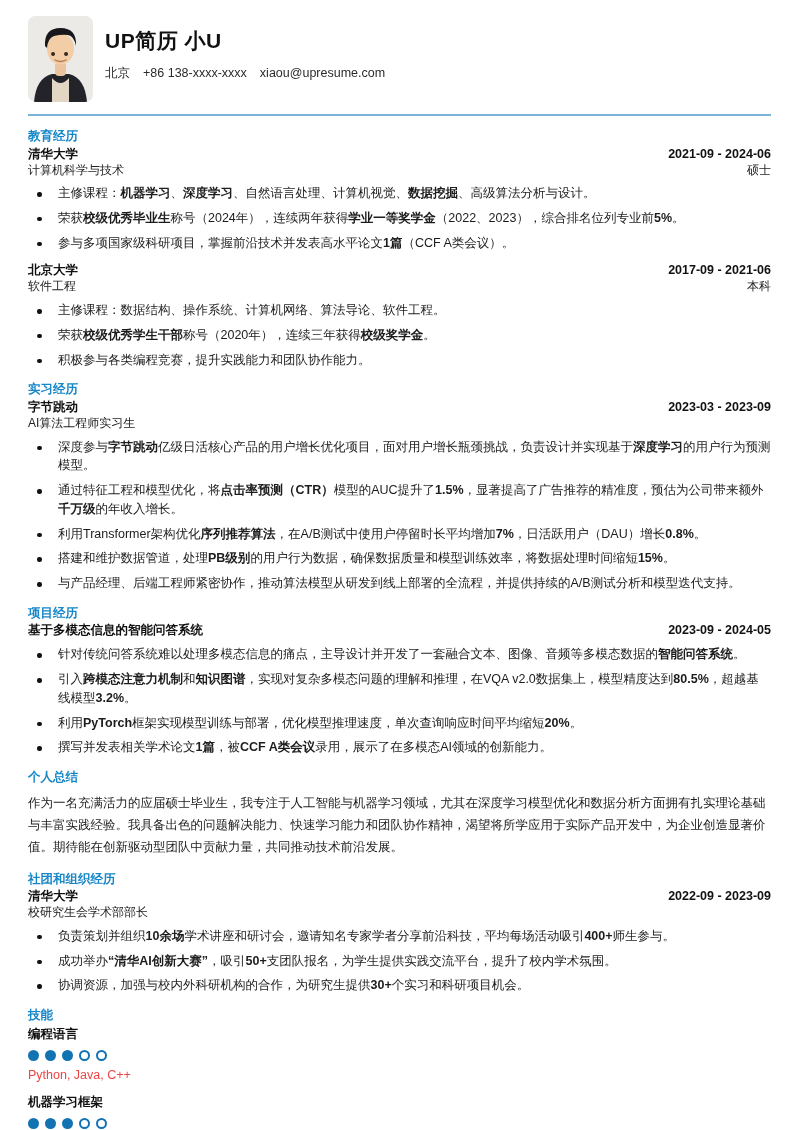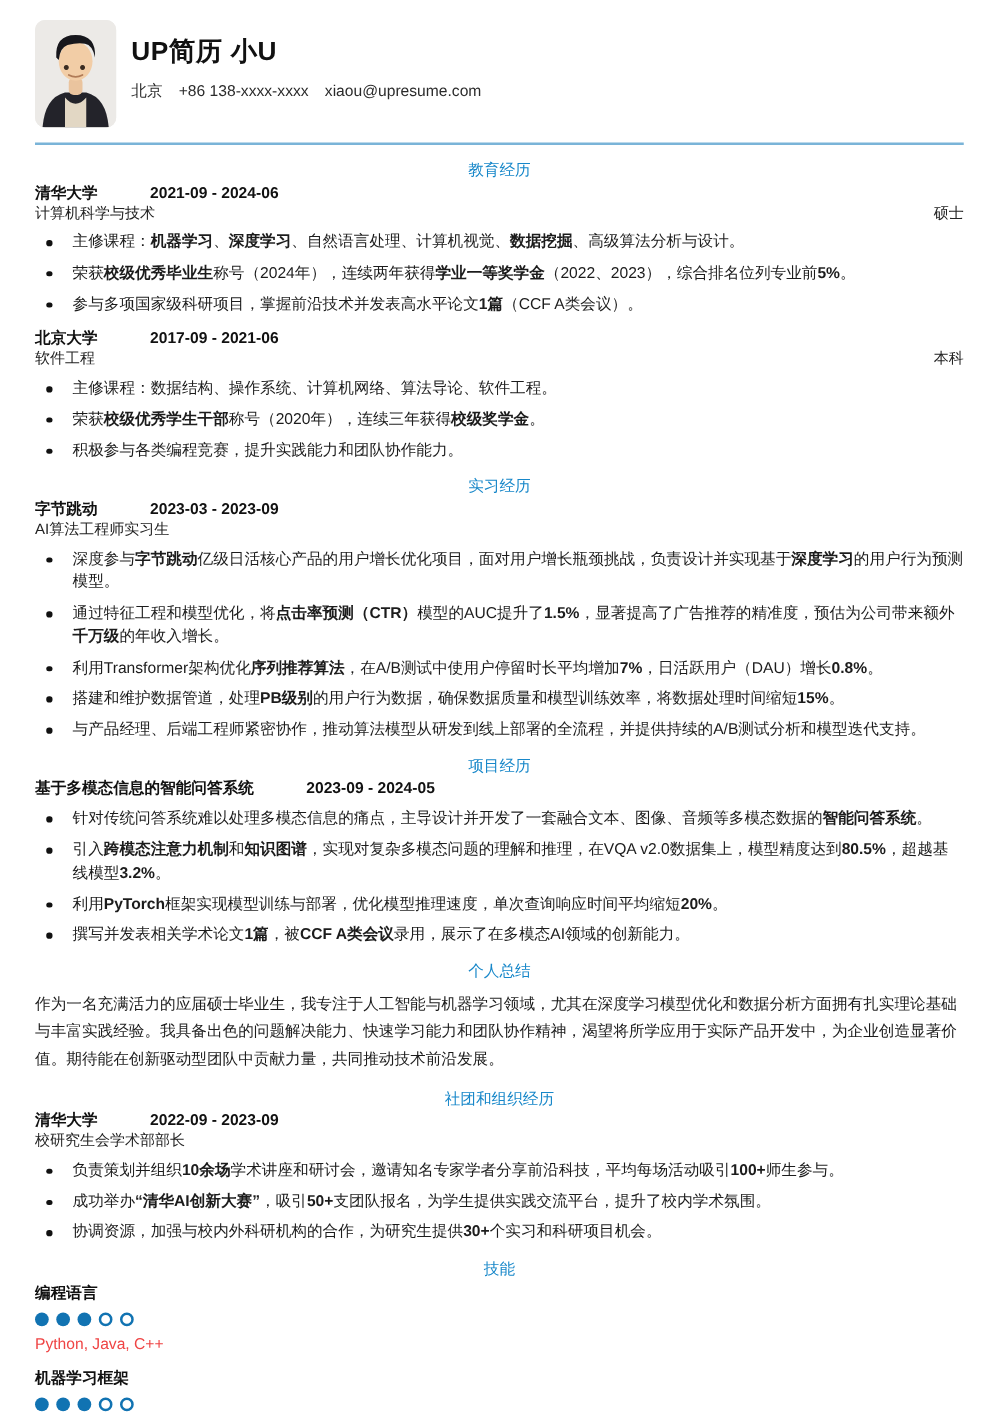--- a/index.html
+++ b/index.html
@@ -20,22 +20,22 @@
   .header{display:flex;padding-top:16px;}
   .photo{width:65px;height:86px;border-radius:8px;overflow:hidden;flex:0 0 auto;background:#eceae7;}
   .photo svg{display:block;}
   .head-text{margin-left:12px;padding-top:11px;}
   .name{font-size:21px;font-weight:700;color:#111;letter-spacing:.5px;}
   .contact{margin-top:10px;font-size:12.5px;color:#2b2b2b;}
   .contact span{margin-right:13px;}
   .divider{border:none;border-top:2px solid var(--divider);margin-top:12px;}
   
   .section{margin-top:13px;}
-  .sec-title{color:var(--accent);font-weight:400;font-size:12.5px;line-height:1.25;text-align:center;}
-  .entry-head{display:flex;align-items:baseline;margin-top:1px;}
+  .sec-title{color:var(--accent);font-weight:700;font-size:12.5px;line-height:1.25;}
+  .entry-head{display:flex;justify-content:space-between;align-items:baseline;margin-top:1px;}
   .entry-org{font-weight:700;font-size:12.5px;color:#111;}
   .entry-date{font-weight:700;font-size:12.5px;color:#111;white-space:nowrap;margin-left:42px;}
   .entry-sub{display:flex;justify-content:space-between;font-size:12px;color:#222;line-height:1.3;}
   ul.bullets{list-style:none;margin:5px 0 10px;}
   ul.bullets li{
     position:relative;padding-left:30px;margin-top:6px;
     font-size:12.5px;line-height:1.5;color:#1c1c1c;
   }
   ul.bullets li::before{
     content:"";position:absolute;left:9px;top:8px;
@@ -160,21 +160,21 @@
     <div class="sec-title">社团和组织经历</div>
     <div>
       <div class="entry-head">
         <span class="entry-org">清华大学</span>
         <span class="entry-date">2022-09 - 2023-09</span>
       </div>
       <div class="entry-sub">
         <span>校研究生会学术部部长</span>
       </div>
       <ul class="bullets">
-        <li><span>负责策划并组织</span><span class="b">10余场</span><span>学术讲座和研讨会，邀请知名专家学者分享前沿科技，平均每场活动吸引</span><span class="b">100+</span><span>师生参与。</span></li>
+        <li><span>负责策划并组织</span><span class="b">10余场</span><span>学术讲座和研讨会，邀请知名专家学者分享前沿科技，平均每场活动吸引</span><span class="b">400+</span><span>师生参与。</span></li>
         <li><span>成功举办</span><span class="b">“清华AI创新大赛”</span><span>，吸引</span><span class="b">50+</span><span>支团队报名，为学生提供实践交流平台，提升了校内学术氛围。</span></li>
         <li><span>协调资源，加强与校内外科研机构的合作，为研究生提供</span><span class="b">30+</span><span>个实习和科研项目机会。</span></li>
       </ul>
     </div>
   </div>
 
   <div class="section">
     <div class="sec-title">技能</div>
 
     <div class="skill" style="margin-top:2px">

